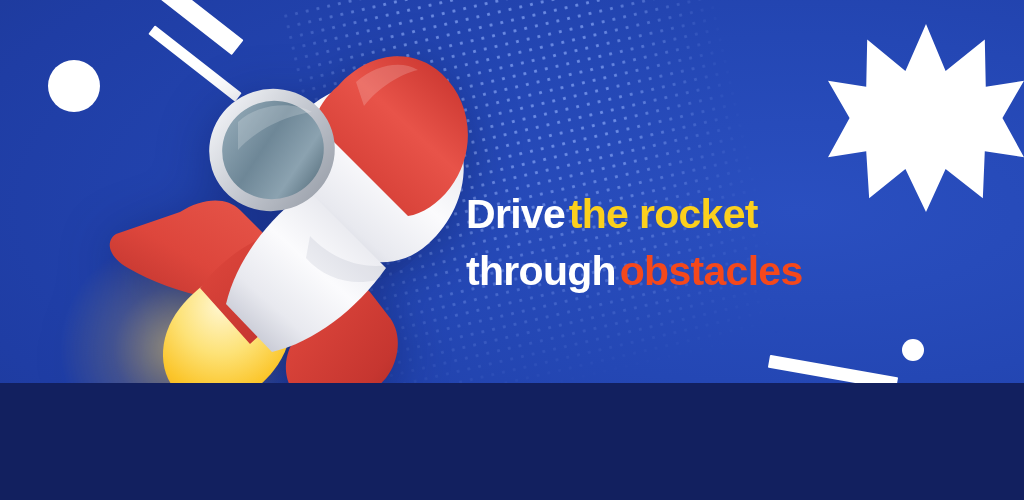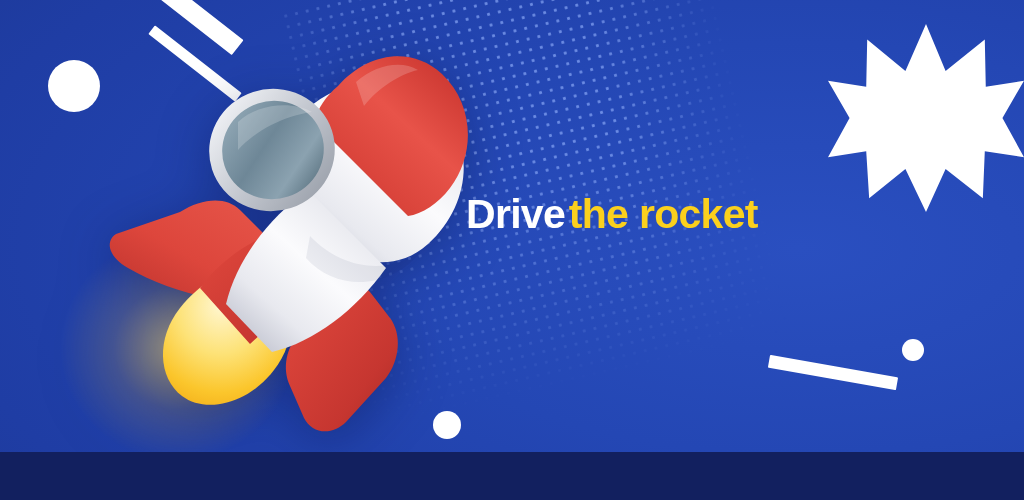--- a/index.html
+++ b/index.html
@@ -6,21 +6,21 @@
   * { margin:0; padding:0; box-sizing:border-box; }
   html, body {
     width:1024px; height:500px;
     overflow:hidden;
     font-family:"Liberation Sans", sans-serif;
     background:#12205f;
   }
 
   #banner {
     position:relative;
-    width:1024px; height:452px;
+    width:1024px; height:383px;
     overflow:hidden;
     background:
       radial-gradient(120% 130% at 78% 55%, #2a4fc0 0%, #2447b4 35%, #1f3da4 70%, #1b368f 100%);
     padding-left: 12px;
   }
 
   
   #dot-field {
     position:absolute;
     left:322px; top:-42px;
@@ -210,15 +210,19 @@
 
     <path fill="rgba(30,40,90,.07)" d="
       M250,206 C280,238 326,246 360,222 C330,260 276,262 246,228 Z"></path>
   </svg>
 
   <div id="headline">
     <span class="line">
       <span class="w c-white">Drive</span>
       <span class="w c-yellow">the rocket</span>
     </span>
+    <span class="line">
+      <span class="w c-white">through</span>
+      <span class="w c-orange">obstacles</span>
+    </span>
   </div>
 
 </div>
 
 </body></html>

